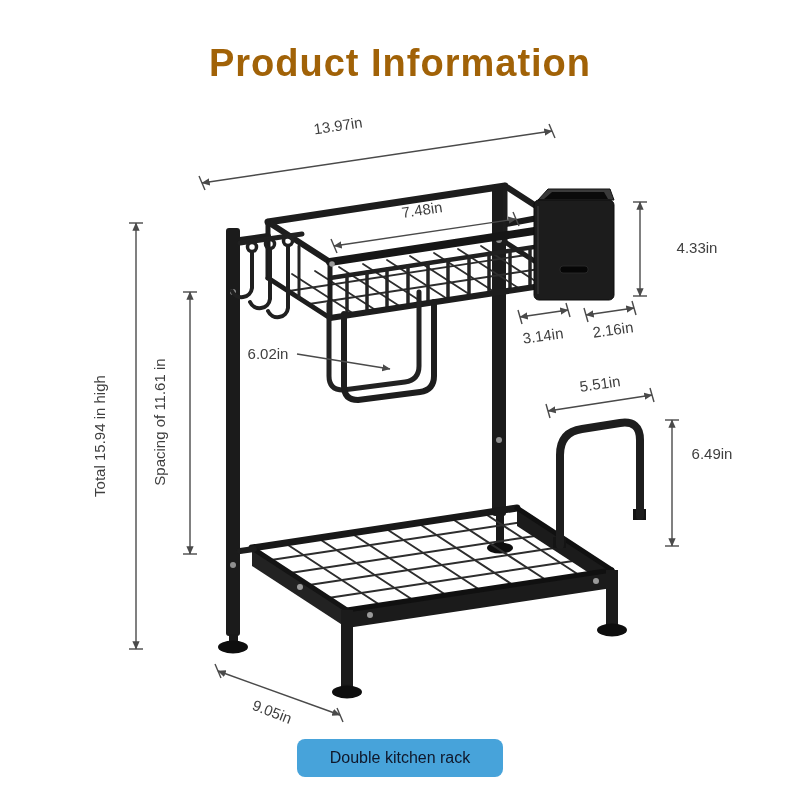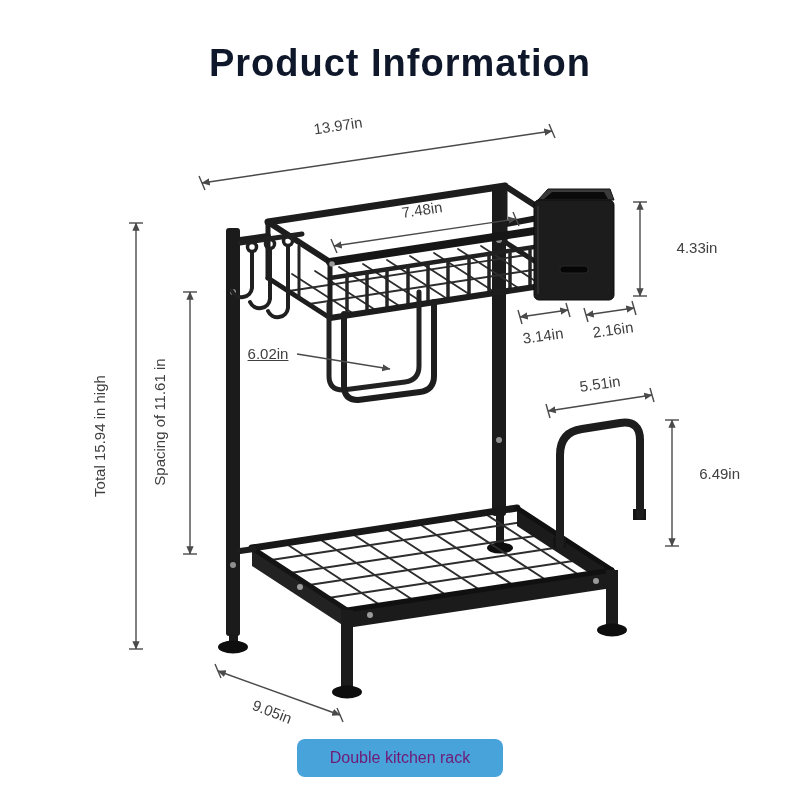--- a/index.html
+++ b/index.html
@@ -4,30 +4,30 @@
 <style>
   * { margin:0; padding:0; box-sizing:border-box; }
   html,body { background:#ffffff; }
   .stage {
     position:relative; width:800px; height:800px; background:#ffffff;
     font-family:"Liberation Sans", sans-serif; overflow:hidden;
   }
   .title {
     position:absolute; top:42px; left:0; width:100%;
     text-align:center; font-size:38px; font-weight:700;
-    color:#0f172a; letter-spacing:1px;
+    color:#a16207; letter-spacing:1px;
   }
   svg.art { position:absolute; left:0; top:0; }
   .dim-label {
     position:absolute; font-size:15px; color:#3f3f3f;
     text-align:center; white-space:nowrap; line-height:16px;
   }
   .badge {
     position:absolute; left:297px; top:739px; width:206px; height:38px;
-    background:#47a3da; border-radius:8px; color:#701a75; font-size:16px;
+    background:#47a3da; border-radius:8px; color:#0f172a; font-size:16px;
     display:flex; align-items:center; justify-content:center;
   }
 </style>
 </head>
 <body>
 
 <div class="stage">
 
   <div class="title">Product Information</div>
 
@@ -218,22 +218,22 @@
       <line x1="215" y1="664" x2="221" y2="678"></line>
       <line x1="337" y1="708" x2="343" y2="722"></line>
     </g>
   </svg>
 
   <div class="dim-label" style="left:296px; top:118px; width:84px; transform:rotate(-8.5deg);">13.97in</div>
   <div class="dim-label" style="left:380px; top:202px; width:84px; transform:rotate(-8.5deg);">7.48in</div>
   <div class="dim-label" style="left:668px; top:240px; width:58px;">4.33in</div>
   <div class="dim-label" style="left:512px; top:328px; width:62px; transform:rotate(-8deg);">3.14in</div>
   <div class="dim-label" style="left:582px; top:322px; width:62px; transform:rotate(-8deg);">2.16in</div>
-  <div class="dim-label" style="left:240px; top:346px; width:56px;text-decoration:underline;">6.02in</div>
+  <div class="dim-label" style="left:240px; top:346px; width:56px;">6.02in</div>
   <div class="dim-label" style="left:558px; top:376px; width:84px; transform:rotate(-8.5deg);">5.51in</div>
-  <div class="dim-label" style="left:684px; top:466px; width:56px;text-align:right;">6.49in</div>
+  <div class="dim-label" style="left:684px; top:446px; width:56px;">6.49in</div>
   <div class="dim-label" style="left:2px; top:426px; width:200px; height:20px; transform:rotate(-90deg);">Total 15.94 in high</div>
   <div class="dim-label" style="left:62px; top:412px; width:200px; height:20px; transform:rotate(-90deg);">Spacing of 11.61 in</div>
   <div class="dim-label" style="left:230px; top:704px; width:84px; transform:rotate(21deg);">9.05in</div>
 
   <div class="badge">Double kitchen rack</div>
 
 </div>
 
 </body></html>

